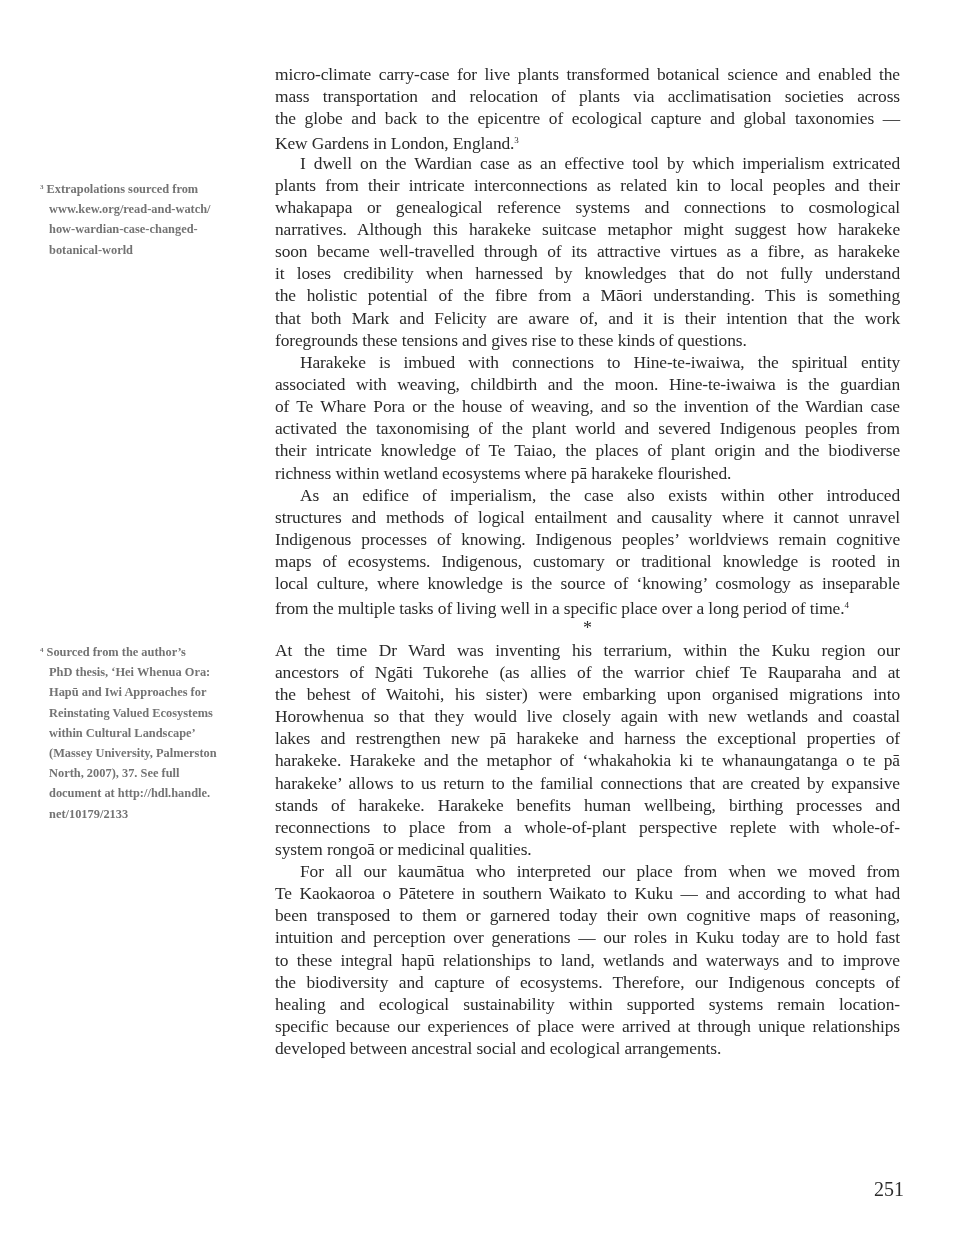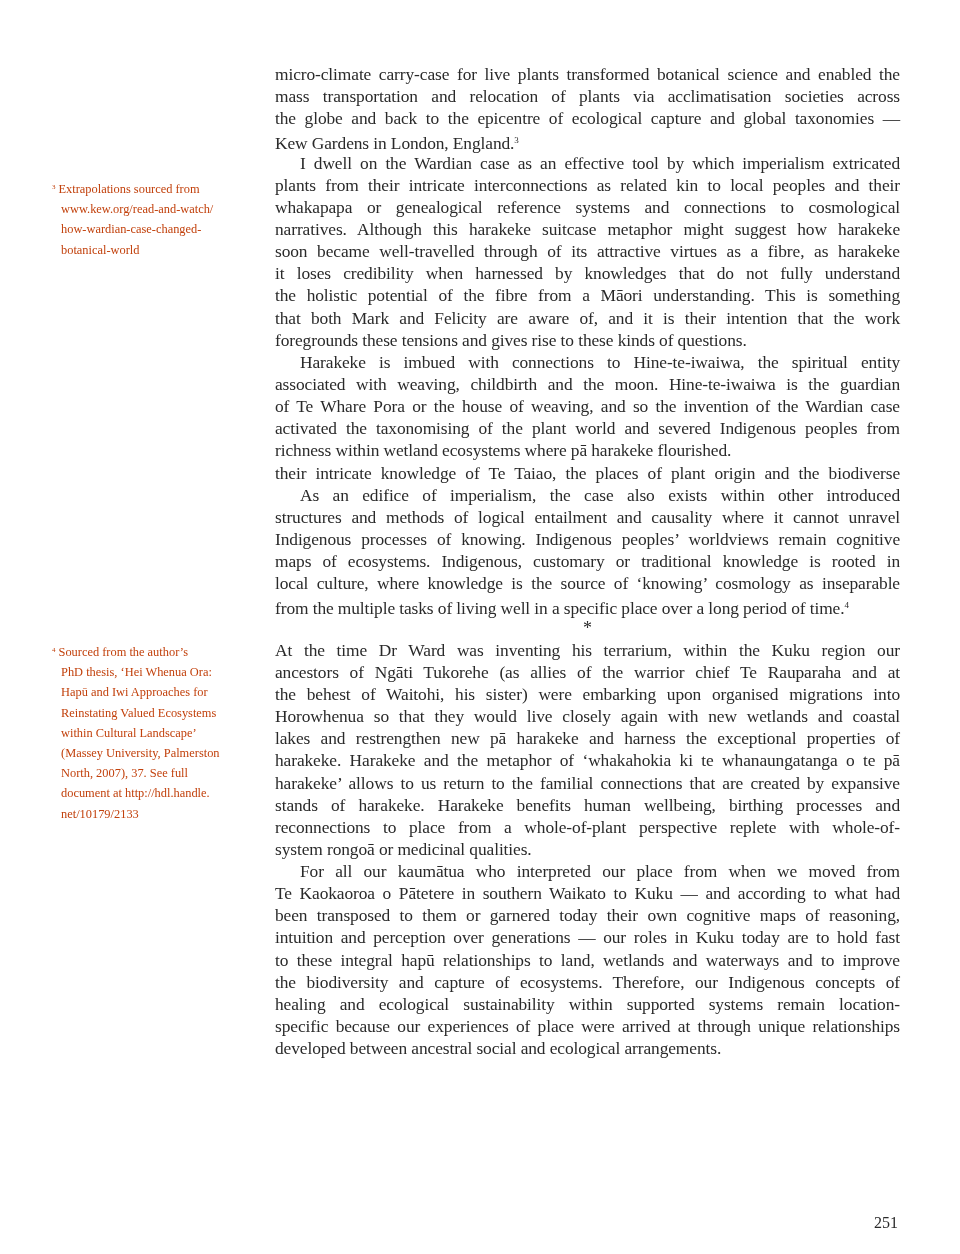--- a/index.html
+++ b/index.html
@@ -5,25 +5,25 @@
   html, body { margin: 0; padding: 0; background: #ffffff; }
   body { width: 960px; height: 1254px; position: relative; overflow: hidden;
          font-family: "Liberation Serif", "DejaVu Serif", serif; color: #2a2a2a; }
   .main { position: absolute; left: 275px; top: 63px; width: 625px; }
   .line { display: block; font-size: 17.4px; line-height: 22.15px; height: 22.15px;
           white-space: nowrap; text-align: justify; text-align-last: justify; letter-spacing: -0.1px; }
   .line.last { text-align-last: left; }
   .line.indent { padding-left: 25px; }
   .sup { font-size: 9px; vertical-align: 6px; }
   .asterisk { display: block; text-align: center; font-size: 18px; line-height: 22.15px; height: 22.15px; }
-  .note { position: absolute; left: 52px; width: 200px; font-size: 12.4px; line-height: 20.2px; color: #c2410c; }
+  .note { position: absolute; left: 40px; width: 200px; font-size: 12.4px; line-height: 20.2px; color: #737373; font-weight: bold; }
   .note .ln { display: block; white-space: nowrap; padding-left: 9px; }
   .note .ln.first { padding-left: 0; }
   .note .num { font-size: 7px; vertical-align: 4px; margin-right: 3px; }
-  .page-number { position: absolute; left: 874px; top: 1178px; font-size: 16px; color: #2a2a2a; margin-top: 36px; }
+  .page-number { position: absolute; left: 874px; top: 1178px; font-size: 20px; color: #2a2a2a; }
 </style>
 </head>
 <body>
 
 <div class="note" style="top:177px;">
   <span class="ln first"><span class="num">3</span><span>Extrapolations sourced from</span></span>
   <span class="ln">www.kew.org/read-and-watch/</span>
   <span class="ln">how-wardian-case-changed-</span>
   <span class="ln">botanical-world</span>
 </div>
@@ -57,22 +57,22 @@
         <span class="line"><span>it loses credibility when harnessed by knowledges that do not fully understand</span></span>
         <span class="line"><span>the holistic potential of the fibre from a Māori understanding. This is something</span></span>
         <span class="line"><span>that both Mark and Felicity are aware of, and it is their intention that the work</span></span>
         <span class="line last"><span>foregrounds these tensions and gives rise to these kinds of questions.</span></span>
       </div>
       <div>
         <span class="line indent"><span>Harakeke is imbued with connections to Hine-te-iwaiwa, the spiritual entity</span></span>
         <span class="line"><span>associated with weaving, childbirth and the moon. Hine-te-iwaiwa is the guardian</span></span>
         <span class="line"><span>of Te Whare Pora or the house of weaving, and so the invention of the Wardian case</span></span>
         <span class="line"><span>activated the taxonomising of the plant world and severed Indigenous peoples from</span></span>
+        <span class="line"><span>their intricate knowledge of Te Taiao, the places of plant origin and the biodiverse</span></span>
         <span class="line last"><span>richness within wetland ecosystems where pā harakeke flourished.</span></span>
-        <span class="line"><span>their intricate knowledge of Te Taiao, the places of plant origin and the biodiverse</span></span>
       </div>
       <div>
         <span class="line indent"><span>As an edifice of imperialism, the case also exists within other introduced</span></span>
         <span class="line"><span>structures and methods of logical entailment and causality where it cannot unravel</span></span>
         <span class="line"><span>Indigenous processes of knowing. Indigenous peoples’ worldviews remain cognitive</span></span>
         <span class="line"><span>maps of ecosystems. Indigenous, customary or traditional knowledge is rooted in</span></span>
         <span class="line"><span>local culture, where knowledge is the source of ‘knowing’ cosmology as inseparable</span></span>
         <span class="line last"><span>from the multiple tasks of living well in a specific place over a long period of time.</span><span class="sup">4</span></span>
       </div>
     </div>

